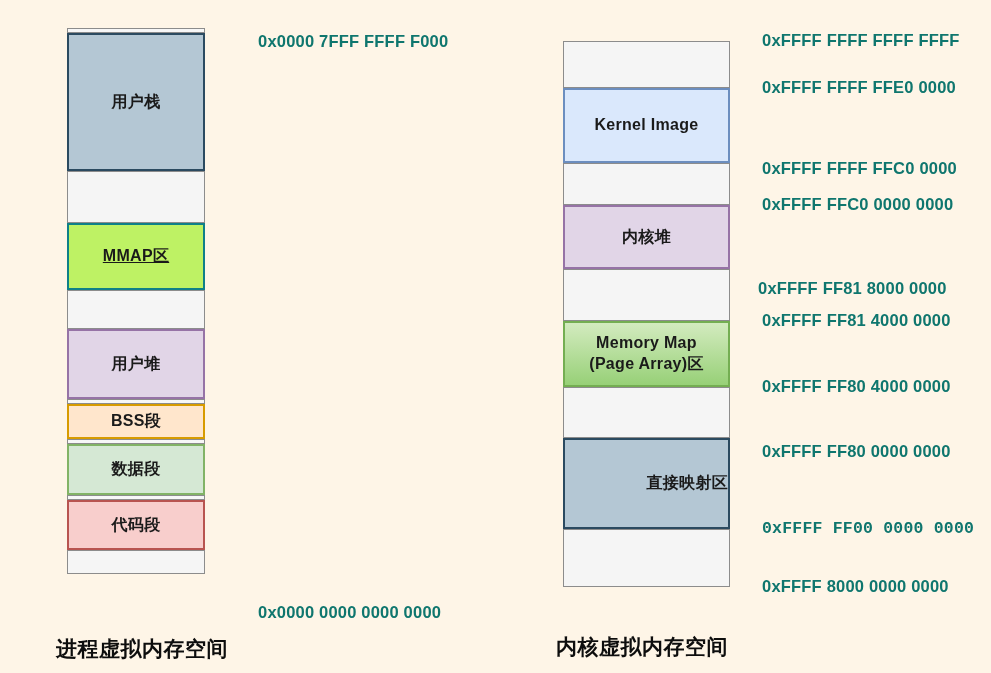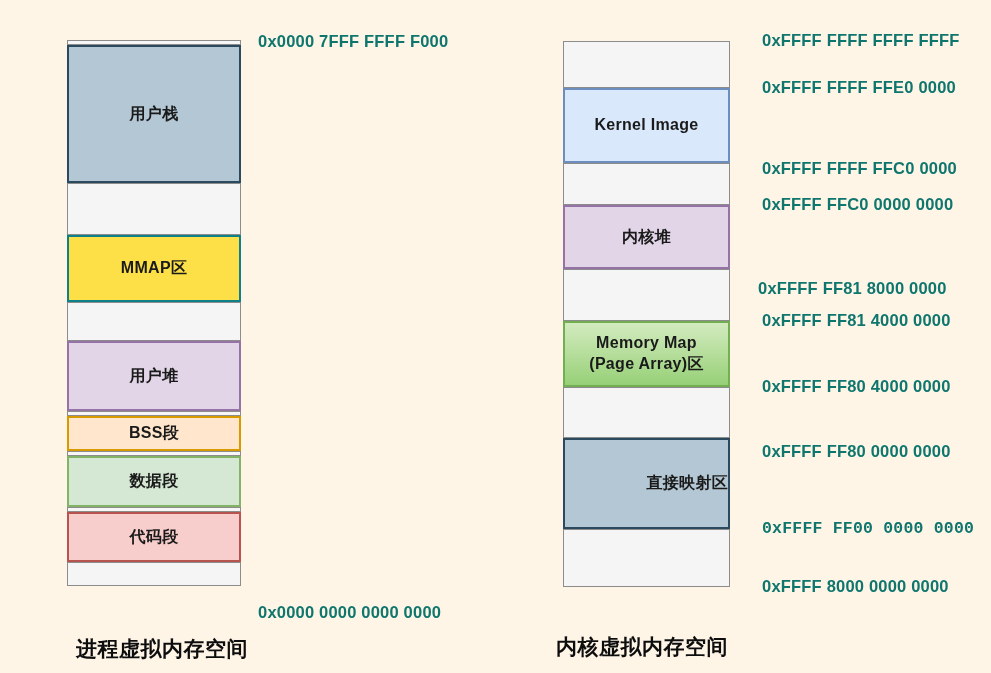--- a/index.html
+++ b/index.html
@@ -48,25 +48,25 @@
     color: #0d0d0d;
     white-space: nowrap;
     letter-spacing: 0.5px;
   }
 </style>
 </head>
 <body>
 
 <div class="stage">
 
-  <div class="column" id="col-process" style="left:67px; top:40px; width:174px;">
+  <div class="column" id="col-process" style="left:67px; top:28px; width:138px;">
       <div class="segment" style="height: 5px; border: 1px solid rgb(140, 140, 140); background: rgb(247, 247, 247);"></div>
       <div class="segment" style="height: 138px; border: 2px solid rgb(43, 74, 96); background: rgb(180, 199, 212);"><span>用户栈</span></div>
       <div class="segment" style="height: 52px; border: 1px solid rgb(140, 140, 140); background: rgb(245, 245, 245);"></div>
-      <div class="segment" style="height: 67px; border: 2px solid rgb(14, 128, 136); background: #fde047;"><span>MMAP区</span></div>
+      <div class="segment" style="height: 67px; border: 2px solid rgb(14, 128, 136); background: #bef264; text-decoration: underline;"><span>MMAP区</span></div>
       <div class="segment" style="height: 39px; border: 1px solid rgb(140, 140, 140); background: rgb(245, 245, 245);"></div>
       <div class="segment" style="height: 70px; border: 2px solid rgb(150, 115, 166); background: rgb(225, 213, 231);"><span>用户堆</span></div>
       <div class="segment" style="height: 5px; border: 1px solid rgb(140, 140, 140); background: rgb(247, 247, 247);"></div>
       <div class="segment" style="height: 35px; border: 2px solid rgb(215, 155, 0); background: rgb(255, 230, 204);"><span>BSS段</span></div>
       <div class="segment" style="height: 5px; border: 1px solid rgb(140, 140, 140); background: rgb(247, 247, 247);"></div>
       <div class="segment" style="height: 51px; border: 2px solid rgb(130, 179, 102); background: rgb(213, 232, 212);"><span>数据段</span></div>
       <div class="segment" style="height: 5px; border: 1px solid rgb(140, 140, 140); background: rgb(247, 247, 247);"></div>
       <div class="segment" style="height: 50px; border: 2px solid rgb(184, 84, 80); background: rgb(248, 206, 204);"><span>代码段</span></div>
       <div class="segment" style="height: 24px; border: 1px solid rgb(140, 140, 140); background: rgb(245, 245, 245);"></div>
     </div>
@@ -94,16 +94,16 @@
       <div class="addr-label" style="left: 762px; top: 169px;">0xFFFF FFFF FFC0 0000</div>
       <div class="addr-label" style="left: 762px; top: 205px;">0xFFFF FFC0 0000 0000</div>
       <div class="addr-label" style="left: 758px; top: 269px; margin-top: 20px;">0xFFFF FF81 8000 0000</div>
       <div class="addr-label" style="left: 762px; top: 321px;">0xFFFF FF81 4000 0000</div>
       <div class="addr-label" style="left: 762px; top: 387px;">0xFFFF FF80 4000 0000</div>
       <div class="addr-label" style="left: 762px; top: 452px;">0xFFFF FF80 0000 0000</div>
       <div class="addr-label" style="left: 762px; top: 529px; font-family: Liberation Mono, monospace;">0xFFFF FF00 0000 0000</div>
       <div class="addr-label" style="left: 762px; top: 587px;">0xFFFF 8000 0000 0000</div>
     </div>
 
-  <div class="diagram-title" style="left:76px; top:635px;">进程虚拟内存空间</div>
+  <div class="diagram-title" style="left:56px; top:635px;">进程虚拟内存空间</div>
   <div class="diagram-title" style="left:556px; top:633px;">内核虚拟内存空间</div>
 
 </div>
 
 </body></html>

